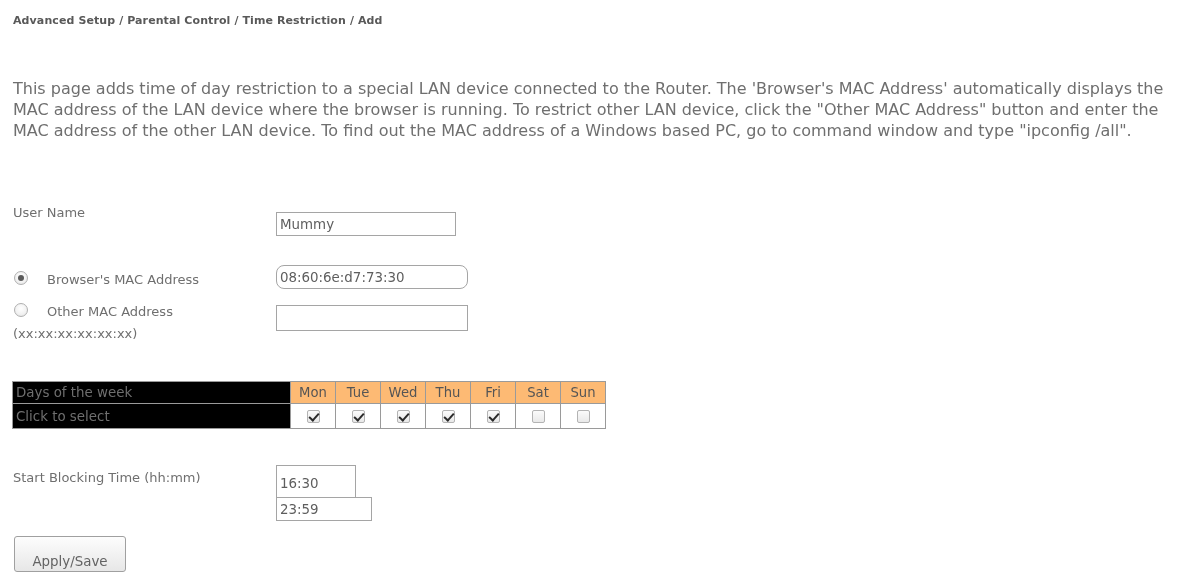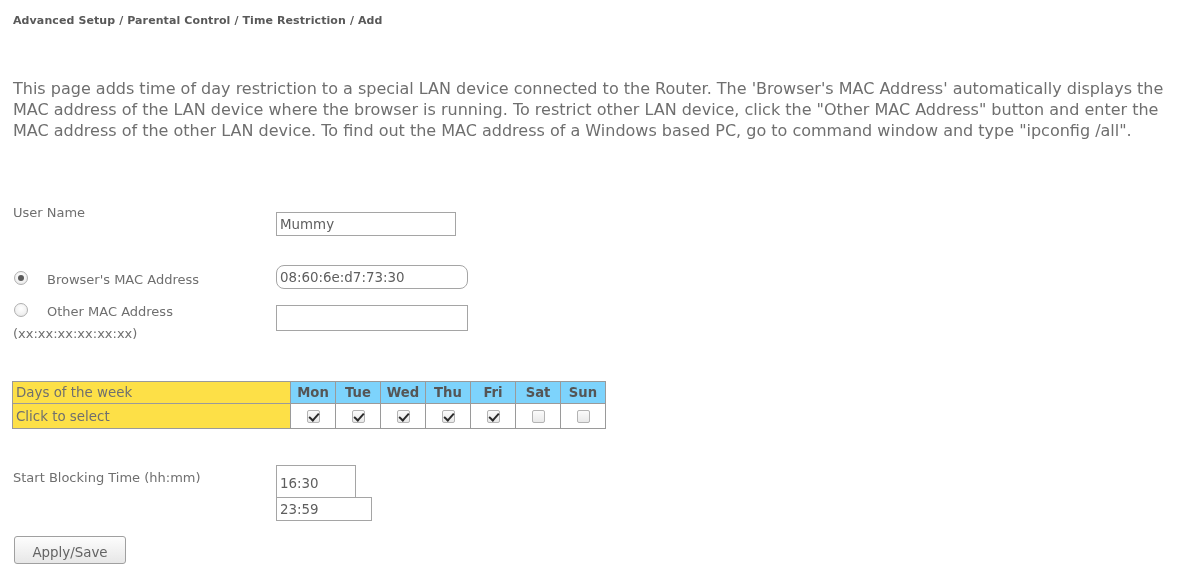--- a/index.html
+++ b/index.html
@@ -109,30 +109,30 @@
     padding: 0;
     font-weight: normal;
     color: #6f6f6f;
     font-family: "DejaVu Sans", sans-serif;
   }
   .days-table .rowlabel {
     width: 274px;
     height: 21px;
     text-align: left;
     padding-left: 3px;
-    background: #fde047;
+    background: #000000;
     white-space: nowrap;
   }
   .days-table .dayhead {
     width: 44px;
     height: 21px;
     text-align: center;
-    background: #7dd3fc;
+    background: #fdba74;
     color: #555555;
-    font-weight: bold;
+    font-weight: normal;
     font-size: 13.2px;
   }
   .days-table .daycell {
     width: 44px;
     height: 24px;
     text-align: center;
     background: #ffffff;
   }
   .cb {
     display: inline-block;
@@ -168,21 +168,21 @@
     top: 536px;
     min-width: 112px;
     height: 28px;
     box-sizing: border-box;
     border: 1px solid #a0a0a0;
     border-radius: 3px;
     background: linear-gradient(#fdfdfd, #e7e7e7);
     color: #636363;
     font-family: "DejaVu Sans", sans-serif;
     font-size: 13.4px;
-    padding: 8px 12px;
+    padding: 17px 12px;
     cursor: pointer;
   }
 </style>
 </head>
 <body>
 
 <div class="page">
 
   <div class="title">Advanced Setup / Parental Control / Time Restriction / Add</div>
 

